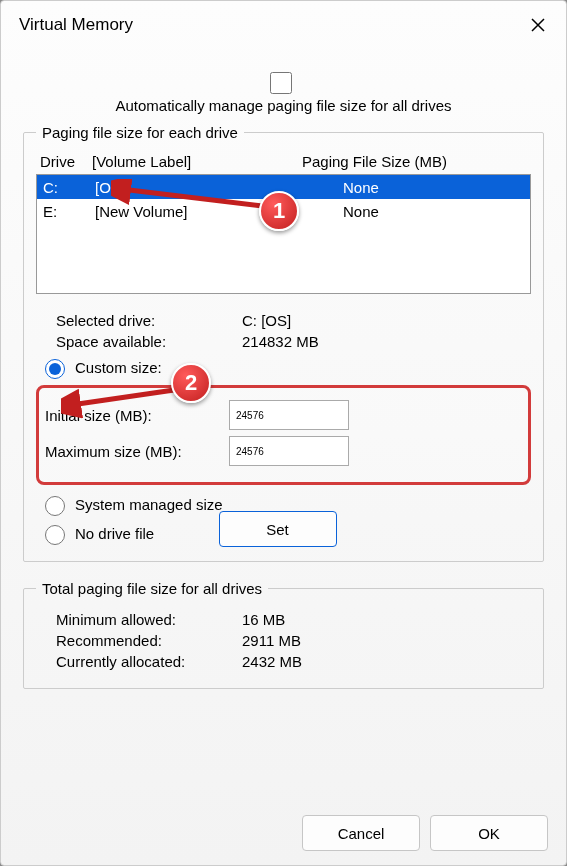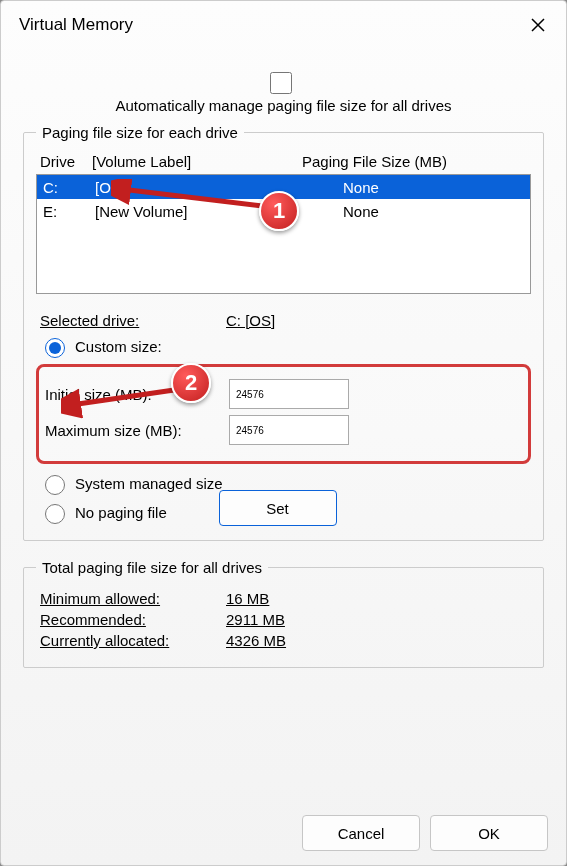--- a/index.html
+++ b/index.html
@@ -76,22 +76,21 @@
     padding: 2px 6px;
     height: 24px;
     align-items: center;
   }
   .drive-row.selected { background: #0a62d9; color: #fff; }
   .dr-drive { width: 52px; }
   .dr-label { width: 248px; }
   .dr-size  { flex:1; }
   .info-row {
     display:flex;
-    margin: 4px 4px;
-    text-decoration: underline;
+    margin: 4px 20px;
   }
   .info-row .lab { width: 186px; }
   .radio-row {
     display:flex; align-items:center;
     margin: 6px 4px;
   }
   .radio-row input { width:20px; height:20px; margin-right:10px; accent-color:#0a62d9;}
   .hibox {
     border: 3px solid #d23b3b;
     border-radius: 8px;
@@ -193,20 +192,24 @@
           <span class="dr-drive">E:</span>
           <span class="dr-label">[New Volume]</span>
           <span class="dr-size">None</span>
         </div>
       </div>
 
       <div class="info-row">
         <span class="lab">Selected drive:</span>
         <span>C:  [OS]</span>
       </div>
+      <div class="info-row">
+        <span class="lab">Space available:</span>
+        <span>214832 MB</span>
+      </div>
 
       <label class="radio-row">
         <input type="radio" name="mode" checked="" style="">
         <span>Custom size:</span>
       </label>
 
       <div class="hibox">
         <div class="size-row">
           <span class="lab">Initial size (MB):</span>
           <input type="text" value="24576" style="">
@@ -217,41 +220,41 @@
         </div>
       </div>
 
       <label class="radio-row">
         <input type="radio" name="mode" style="">
         <span>System managed size</span>
       </label>
 
       <label class="radio-row">
         <input type="radio" name="mode" style="">
-        <span>No paging file</span>
+        <span>No drive file</span>
       </label>
 
       <div class="set-row">
         <button class="btn accent">Set</button>
       </div>
     </fieldset>
 
     <fieldset class="group">
       <legend>Total paging file size for all drives</legend>
       <div class="info-row">
         <span class="lab">Minimum allowed:</span>
         <span>16 MB</span>
       </div>
       <div class="info-row">
         <span class="lab">Recommended:</span>
         <span>2911 MB</span>
       </div>
       <div class="info-row">
         <span class="lab">Currently allocated:</span>
-        <span>4326 MB</span>
+        <span>2432 MB</span>
       </div>
     </fieldset>
   </div>
 
   <div class="footer">
     <button class="btn">Cancel</button>
     <button class="btn">OK</button>
   </div>
 
   <svg class="arrow" style="left:110px; top:178px;" width="180" height="40">

